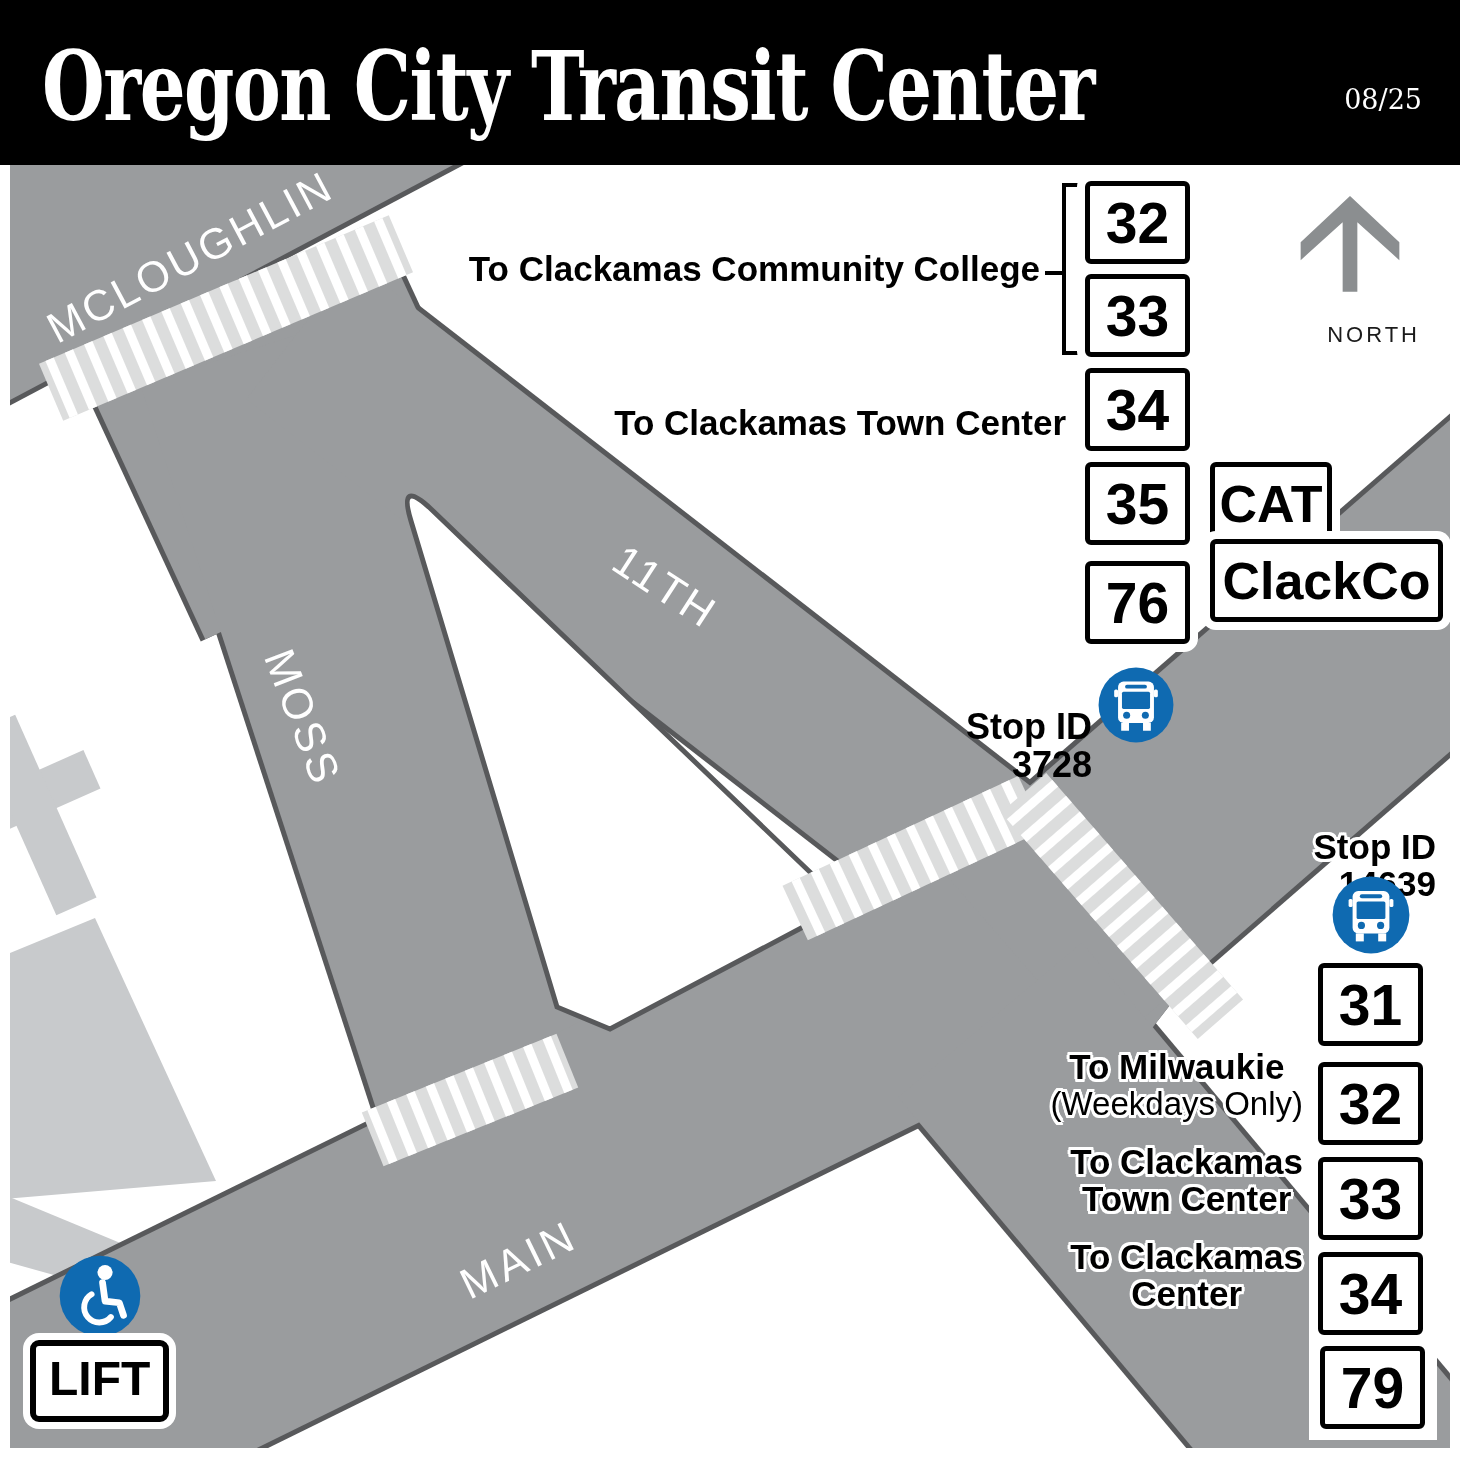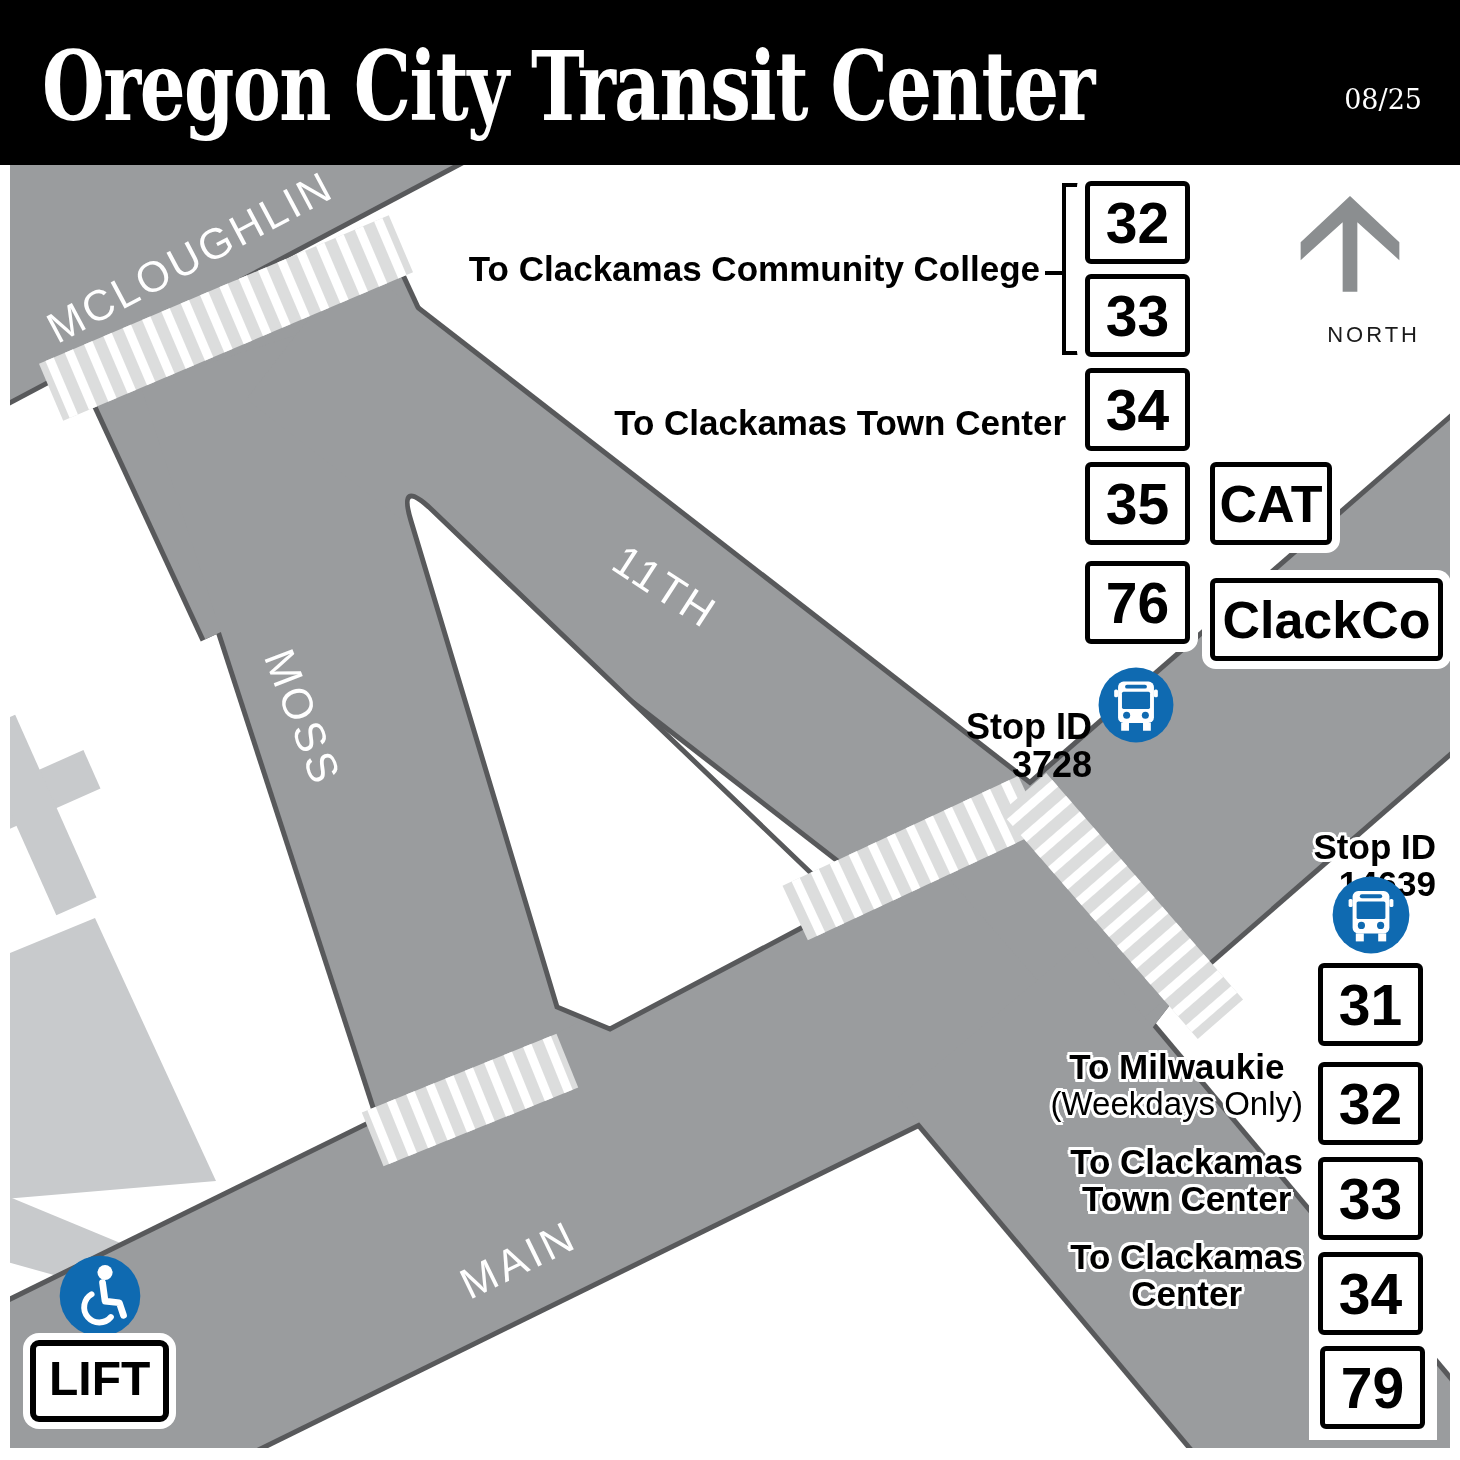--- a/index.html
+++ b/index.html
@@ -131,21 +131,21 @@
       <div class="bracket" style="left:1062px;top:351px;width:17px;height:4px"></div>
       <div class="bracket" style="left:1045px;top:271px;width:17px;height:4px"></div>
       <div class="dest" style="right:394px;top:404px">To Clackamas Town Center</div>
 
       <div class="badge num" style="left:1085px;top:181px">32</div>
       <div class="badge num" style="left:1085px;top:274px">33</div>
       <div class="badge num" style="left:1085px;top:368px">34</div>
       <div class="badge num" style="left:1085px;top:462px">35</div>
       <div class="badge num" style="left:1085px;top:561px">76</div>
       <div class="badge agency" style="left:1210px;top:462px;width:122px">CAT</div>
-      <div class="badge agency" style="left:1210px;top:578px;width:233px">ClackCo</div>
+      <div class="badge agency" style="left:1210px;top:539px;width:233px">ClackCo</div>
 
       <div class="stopid" style="right:368px;top:666px">
         <div>Stop ID</div>
         <div>3728</div>
       </div>
       <svg style="left:1097px;top:666px" width="78" height="78" viewBox="0 0 100 100">
         <circle cx="50" cy="50" r="48" fill="#0f6ab1"></circle>
         <rect x="22" y="30" width="5" height="10" rx="2" fill="#fff"></rect>
         <rect x="73" y="30" width="5" height="10" rx="2" fill="#fff"></rect>
         <rect x="27" y="20" width="46" height="53" rx="7" fill="#fff"></rect>

